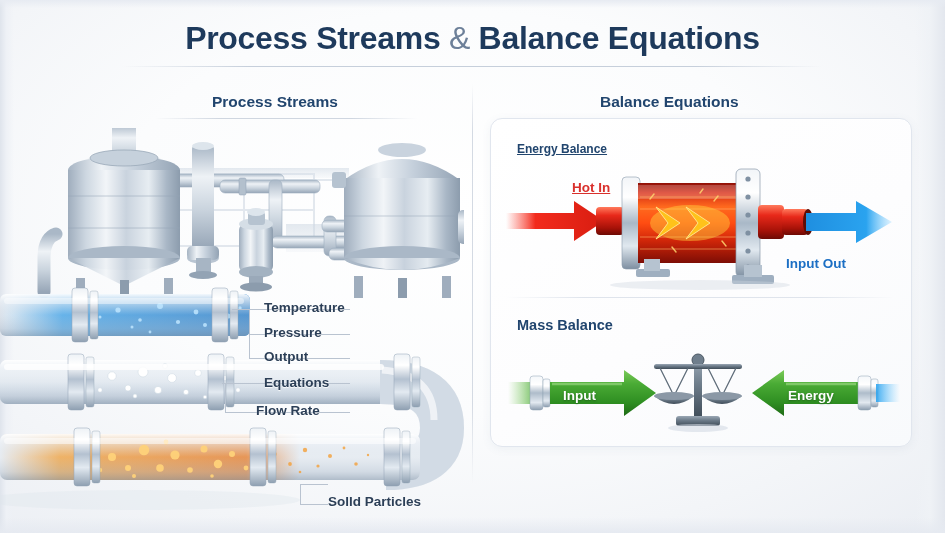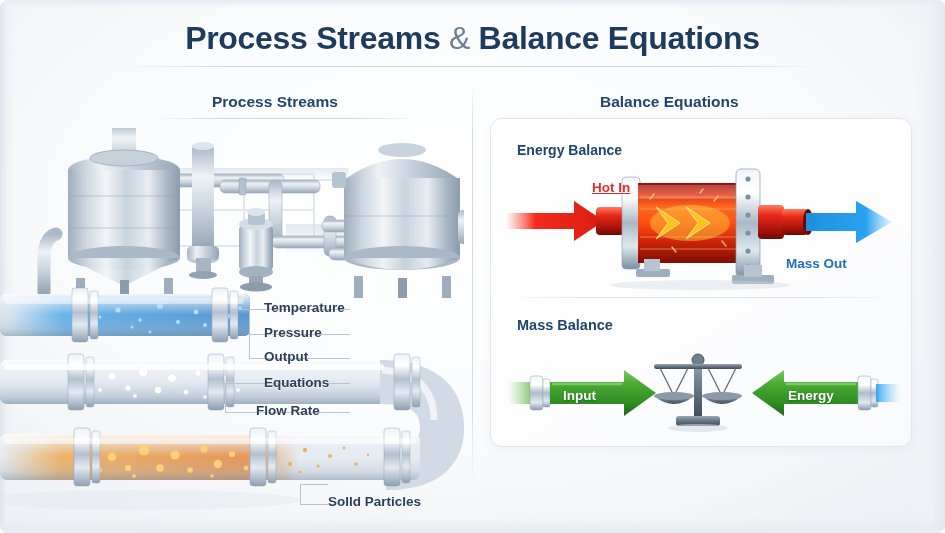--- a/index.html
+++ b/index.html
@@ -6,21 +6,20 @@
   body{
     width:945px;height:533px;overflow:hidden;
     font-family:"Liberation Sans", sans-serif;
     background:#ffffff;
   }
   .stage{
     position:relative;width:945px;height:533px;
     background:
       radial-gradient(ellipse 700px 420px at 48% 40%, #ffffff 0%, #fbfcfd 48%, #f3f5f8 78%, #eceff4 100%);
     overflow:hidden;
-    border-radius:8px;
   }
   
   .frame-edge{position:absolute;pointer-events:none;}
   .frame-left{left:0;top:0;width:14px;height:533px;
     background:linear-gradient(to right,#dfe4ec 0%,#eef1f6 45%,rgba(255,255,255,0) 100%);}
   .frame-right{right:0;top:0;width:30px;height:533px;
     background:linear-gradient(to left,#e3e7ee 0%,#eff2f6 50%,rgba(255,255,255,0) 100%);}
   .frame-top{left:0;top:0;width:945px;height:8px;
     background:linear-gradient(to bottom,#e7ebf2 0%,rgba(255,255,255,0) 100%);}
   .frame-bottom{left:0;bottom:0;width:945px;height:16px;
@@ -75,21 +74,21 @@
     text-shadow:0 1px 1px rgba(255,255,255,.95);white-space:nowrap;margin-left:8px;
   }
   .callout-line{position:absolute;background:#b9c3d0;height:1px;}
   .callout-vline{position:absolute;background:#b9c3d0;width:1px;}
 
   
   .hx{position:absolute;left:500px;top:163px;width:400px;height:128px;}
   .mb{position:absolute;left:508px;top:340px;width:392px;height:100px;}
 
   .lbl-hot{
-    position:absolute;left:592px;top:180px;font-size:13.5px;font-weight:bold;
+    position:absolute;left:572px;top:180px;font-size:13.5px;font-weight:bold;
     color:#d9302c;text-shadow:0 1px 1px rgba(255,255,255,.95);text-decoration:underline;
   }
   .lbl-cold{
     position:absolute;left:786px;top:256px;font-size:13.5px;font-weight:bold;
     color:#1c6fc4;text-shadow:0 1px 1px rgba(255,255,255,.95);
   }
   .lbl-input{
     position:absolute;left:563px;top:388px;font-size:13.5px;font-weight:bold;
     color:#ffffff;text-shadow:0 1px 2px rgba(20,70,20,.55);
   }
@@ -394,21 +393,21 @@
   <div class="callout" style="left:256px;top:300px;">Temperature</div>
   <div class="callout" style="left:256px;top:325px;text-align:right;">Pressure</div>
   <div class="callout" style="left:256px;top:349px;">Output</div>
   <div class="callout" style="left:256px;top:375px;">Equations</div>
   <div class="callout" style="left:248px;top:403px;">Flow Rate</div>
   <div class="callout" style="left:320px;top:494px;">Solld Particles</div>
 
   <div class="card"></div>
   <div class="card-split"></div>
 
-  <div class="sec-head" style="left:517px;top:142px;font-size:14px;">Energy Balance</div>
+  <div class="sec-head" style="left:517px;top:142px;font-size:12px;text-decoration:underline;">Energy Balance</div>
   <div class="sec-head" style="left:517px;top:317px;font-size:14.5px;">Mass Balance</div>
 
   <div class="hx">
     <svg width="400" height="128" viewBox="0 0 400 128">
       <defs>
         <linearGradient id="hotArrow" x1="0" y1="0" x2="1" y2="0">
           <stop offset="0" stop-color="#ff4a3c" stop-opacity="0"></stop>
           <stop offset="0.3" stop-color="#f22b1d" stop-opacity="1"></stop>
           <stop offset="1" stop-color="#d81d10" stop-opacity="1"></stop>
         </linearGradient>
@@ -495,21 +494,21 @@
         <rect x="244" y="102" width="18" height="12" fill="#b6c3d0"></rect>
       </g>
 
       <g>
         <path d="M306 50 L356 50 L356 38 L392 59 L356 80 L356 68 L306 68 Z" fill="url(#coldArrow)"></path>
       </g>
       <ellipse cx="200" cy="122" rx="90" ry="5" fill="#cfd8e2" opacity="0.4"></ellipse>
     </svg>
   </div>
   <div class="lbl-hot">Hot In</div>
-  <div class="lbl-cold">Mass Out</div>
+  <div class="lbl-cold">Input Out</div>
 
   <div class="mb">
     <svg width="392" height="100" viewBox="0 0 392 100">
       <defs>
         <linearGradient id="greenArrow" x1="0" y1="0" x2="0" y2="1">
           <stop offset="0" stop-color="#7ccb5a"></stop>
           <stop offset="0.3" stop-color="#4aab35"></stop>
           <stop offset="0.7" stop-color="#2f8f22"></stop>
           <stop offset="1" stop-color="#1f6b16"></stop>
         </linearGradient>

